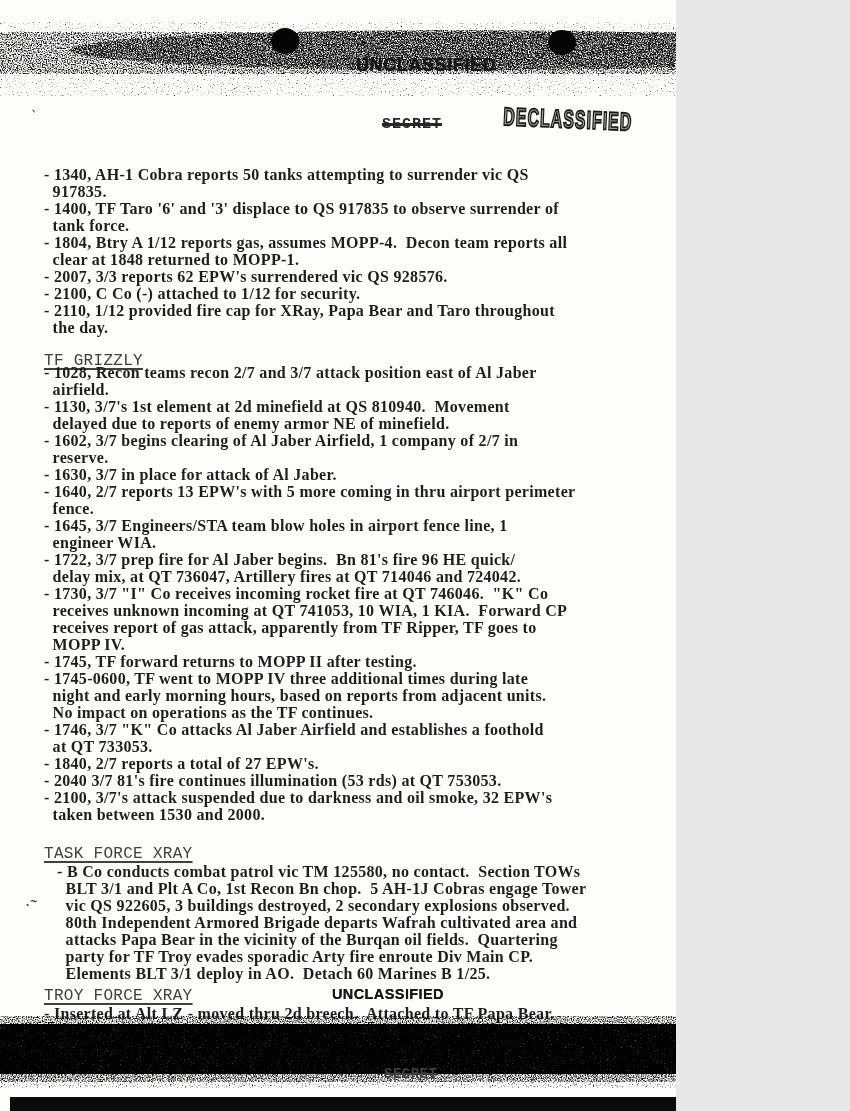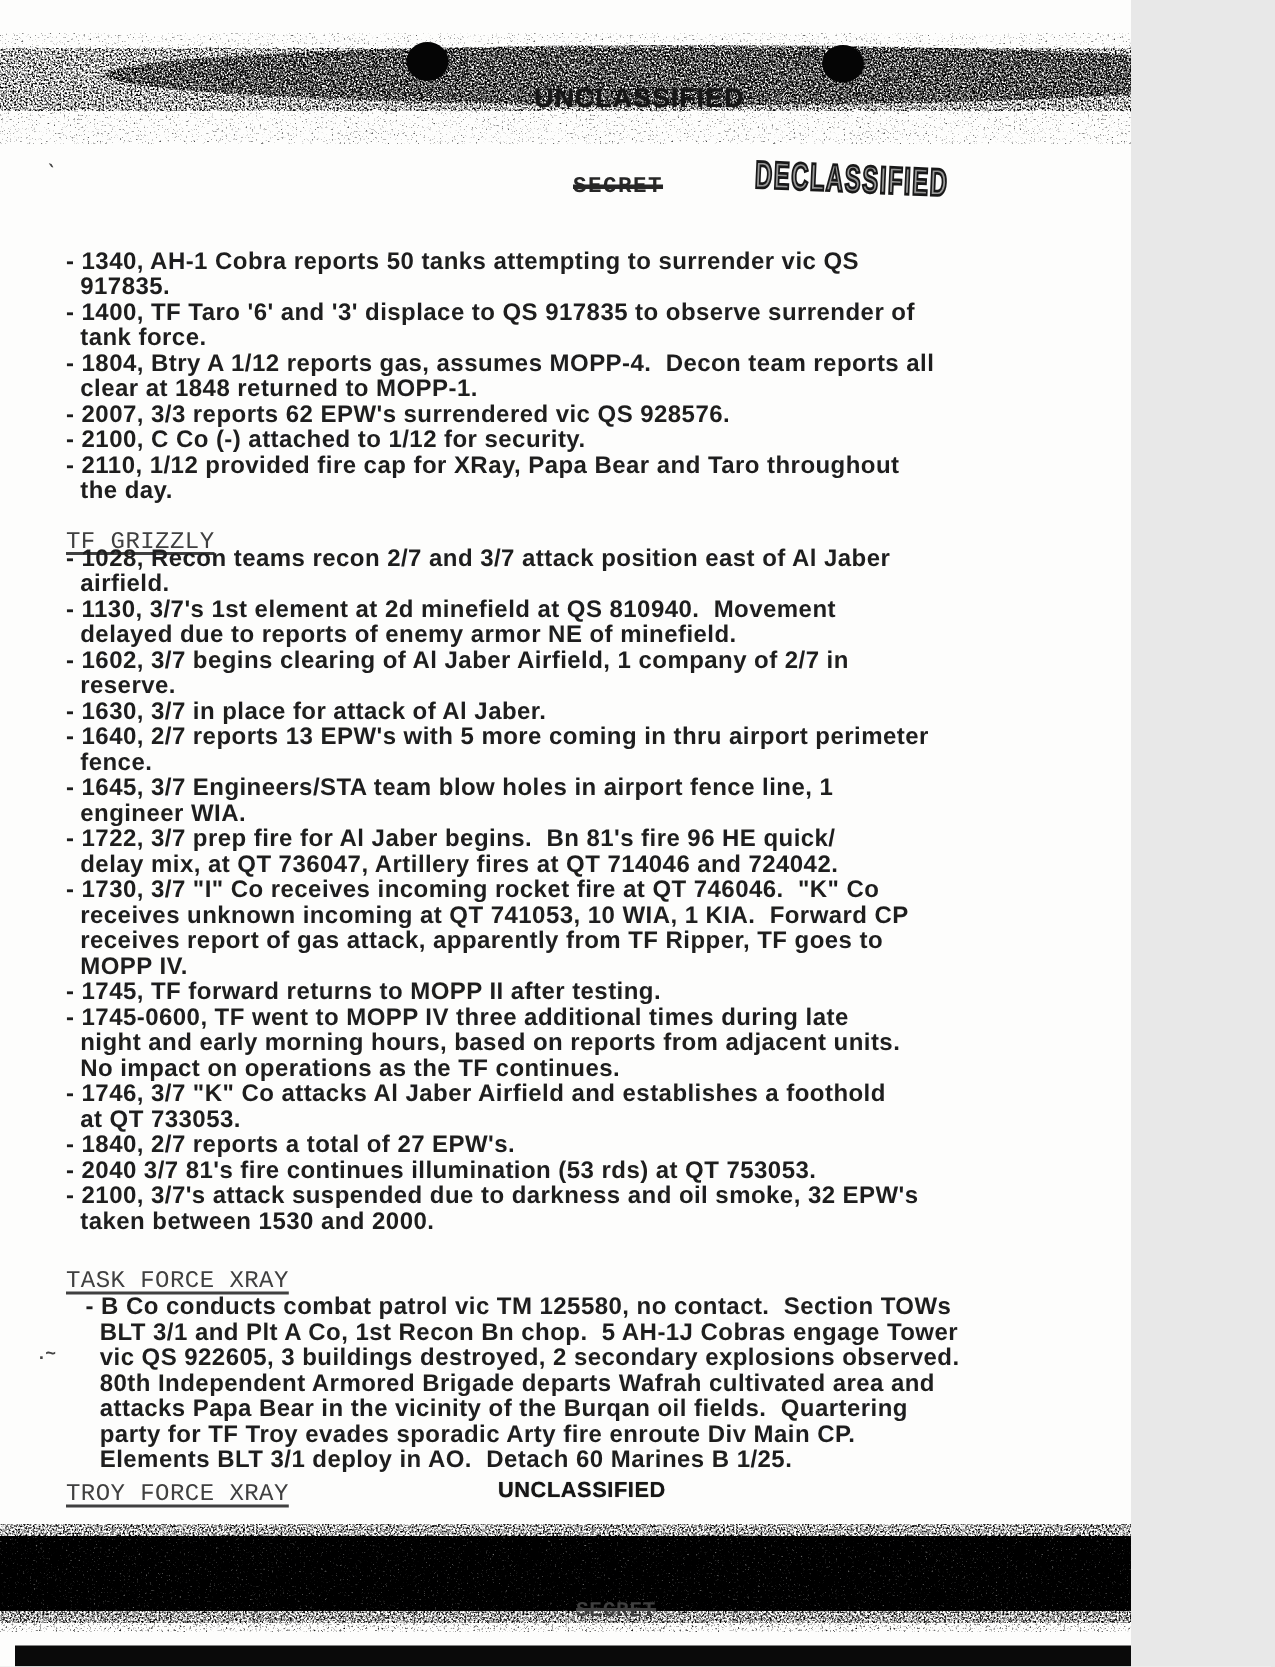--- a/index.html
+++ b/index.html
@@ -1,23 +1,23 @@
 <!DOCTYPE html>
 <html><head>
 <meta charset="utf-8">
 <style>
   html,body { margin:0; padding:0; background:#e8e8e8; }
   .page {
-    position:relative; width:754px; height:1111px; background:#fdfdfc;
+    position:relative; width:676px; height:1111px; background:#fdfdfc;
     overflow:hidden; font-family:"Liberation Mono", monospace;
   }
   
   pre.body {
     position:absolute; margin:0; white-space:pre;
-    font-family:Liberation Sans, sans-serif;
+    font-family:Liberation Serif, serif;
     font-size:16px; line-height:17px; letter-spacing:0.3px;
     font-weight:bold; color:#1e1e1e;
   }
   .heading {
     position:absolute; margin:0;
     font-family:"Liberation Mono", monospace;
     font-size:16px; line-height:17px; letter-spacing:0.3px;
     font-weight:normal; color:#404040;
     text-decoration:underline; text-underline-offset:3px;
     text-decoration-thickness:1.5px;
@@ -156,20 +156,21 @@
   attacks Papa Bear in the vicinity of the Burqan oil fields.  Quartering
   party for TF Troy evades sporadic Arty fire enroute Div Main CP.
   Elements BLT 3/1 deploy in AO.  Detach 60 Marines B 1/25.</pre>
 
   <div class="speck speck-b">.~</div>
 
   <div class="heading" style="left:44px; top:988px;">TROY FORCE XRAY</div>
 
   <div class="unclass unclass-bot">UNCLASSIFIED</div>
 
+  <pre class="body" style="left:44px; top:1005px;">- Inserted at Alt LZ - moved thru 2d breech.  Attached to TF Papa Bear.</pre>
 
   <svg class="noise-bottom" width="850" height="74">
     <defs>
       <filter id="bDense" x="-2%" y="-2%" width="104%" height="104%">
         <feTurbulence type="fractalNoise" baseFrequency="0.7" numOctaves="2" seed="51" result="t"></feTurbulence>
         <feColorMatrix in="t" type="matrix" values="0 0 0 0 0  0 0 0 0 0  0 0 0 0 0  1.8 0 0 0 0.35" result="c"></feColorMatrix>
         <feComposite in="c" in2="SourceAlpha" operator="in"></feComposite>
       </filter>
       <filter id="bMid" x="-2%" y="-2%" width="104%" height="104%">
         <feTurbulence type="fractalNoise" baseFrequency="0.8" numOctaves="2" seed="67" result="t"></feTurbulence>

